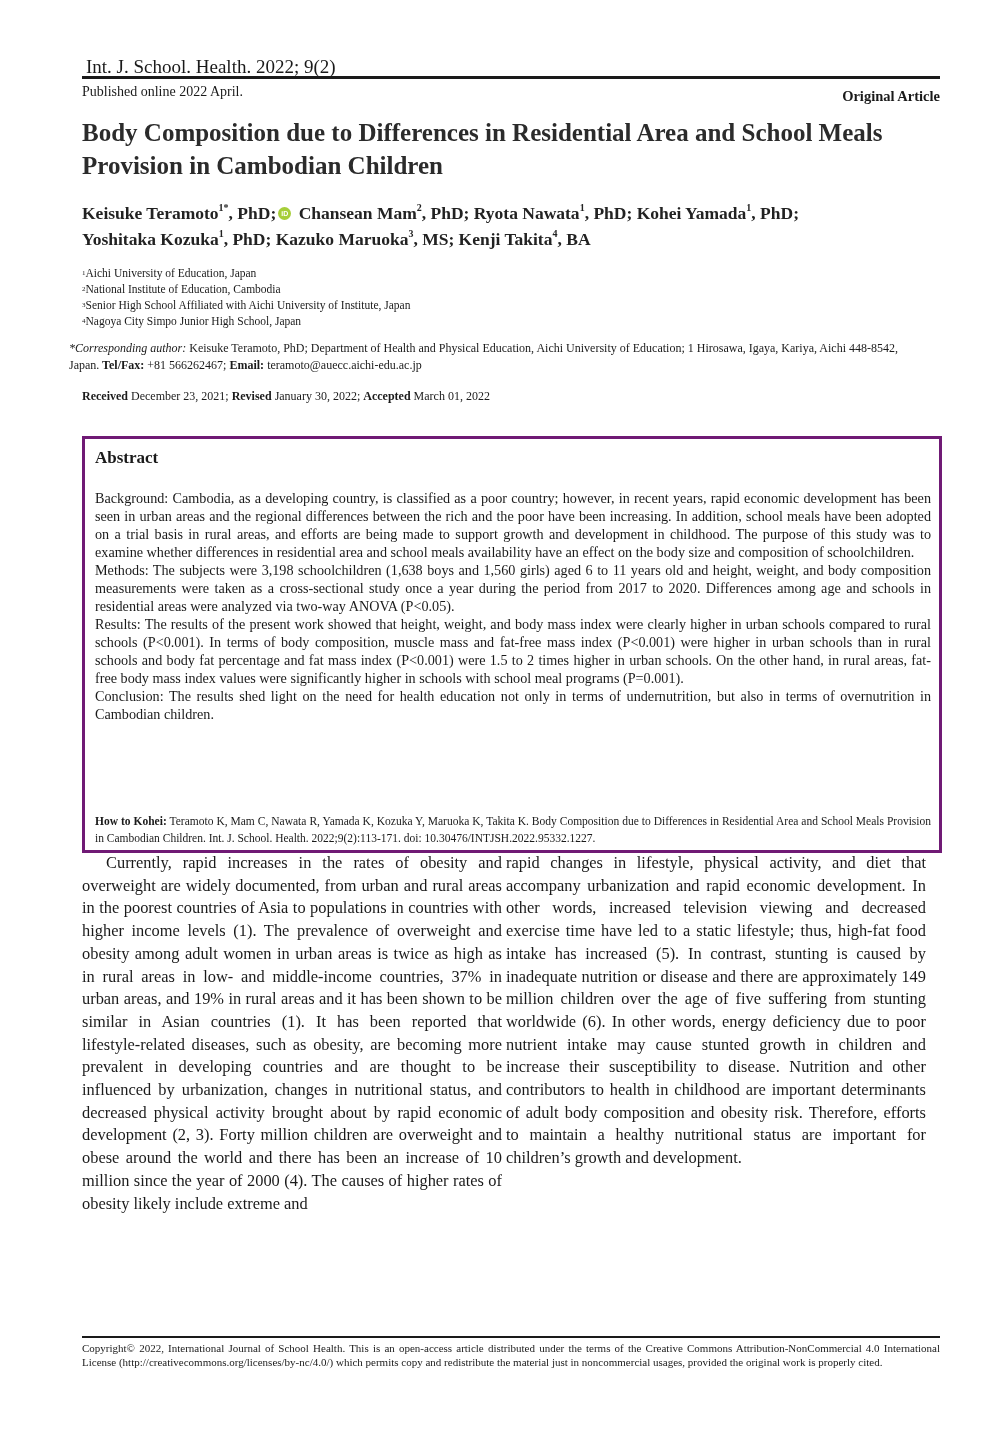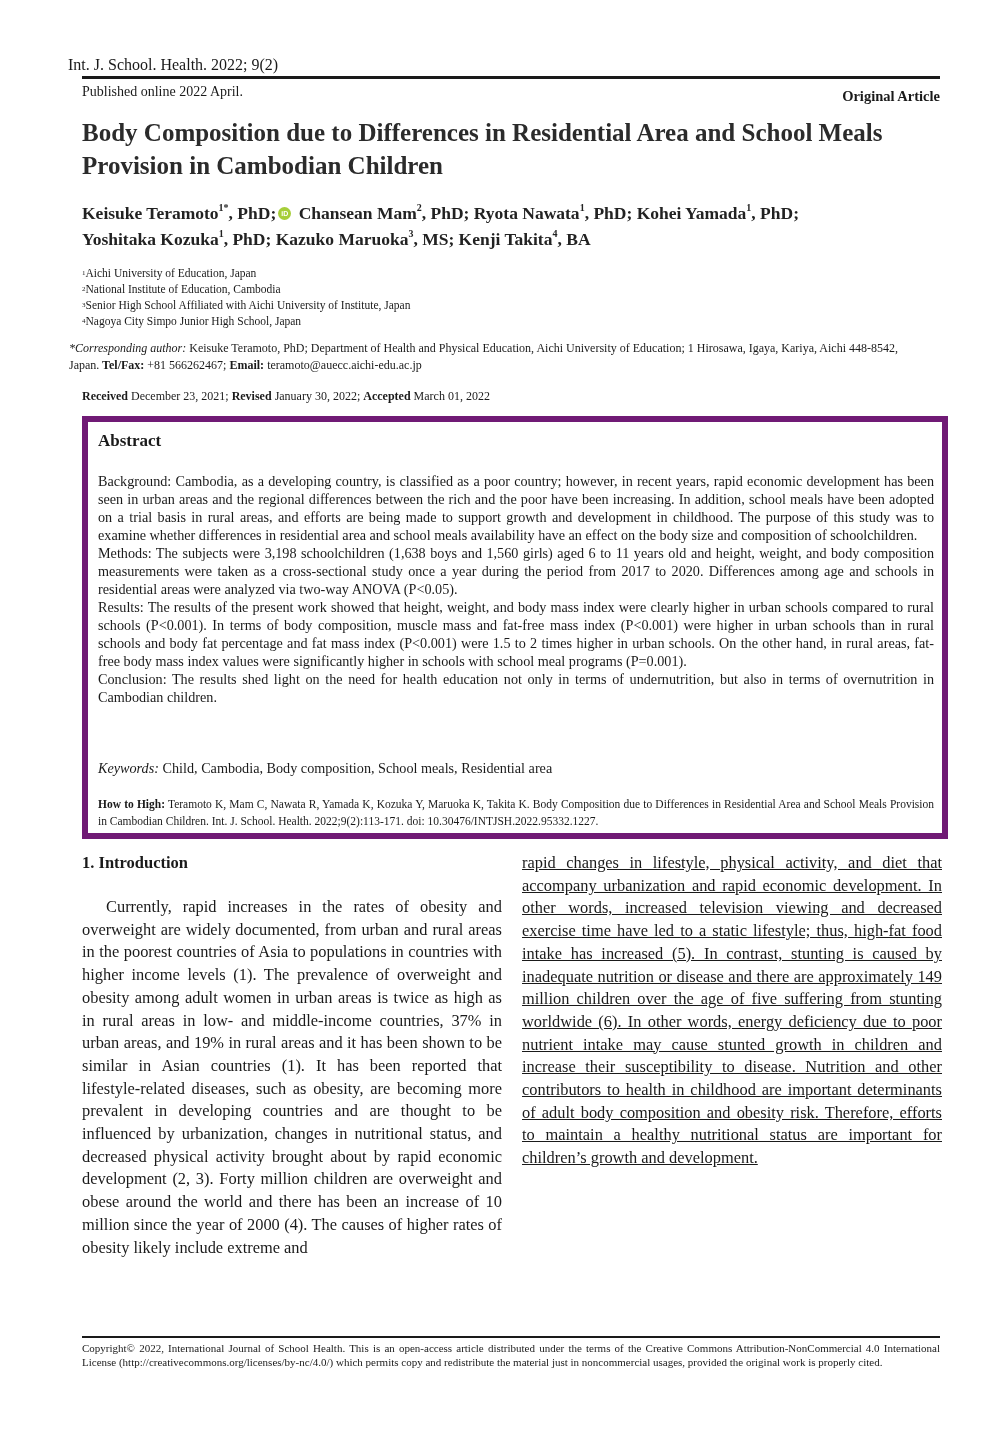--- a/index.html
+++ b/index.html
@@ -2,21 +2,21 @@
 <html><head>
 <meta charset="utf-8">
 <style>
   html, body { margin: 0; padding: 0; background: #ffffff; }
   body {
     width: 1002px; height: 1446px; position: relative; overflow: hidden;
     color: #1a1a1a;
     font-family: "Liberation Serif", "DejaVu Serif", serif;
   }
   .abs { position: absolute; }
-  .journal-ref { left: 68px; top: 56px; font-size: 16px; }
+  .journal-ref { left: 86px; top: 56px; font-size: 19px; }
   .top-rule { left: 82px; top: 76px; width: 858px; height: 3px; background: #1a1a1a; }
   .published { left: 82px; top: 84px; font-size: 14px; }
   .article-type { right: 62px; top: 88px; font-size: 14.5px; font-weight: bold; text-align: center; }
   .title {
     left: 82px; top: 116px; width: 860px; margin: 0;
     font-size: 25px; line-height: 33px; font-weight: bold; color: #2b2b2b;
   }
   .authors {
     left: 82px; top: 200px; width: 860px;
     font-size: 17.5px; line-height: 26px; font-weight: bold; color: #222;
@@ -30,40 +30,40 @@
   }
   .affiliations { left: 82px; top: 265px; font-size: 11.5px; line-height: 16px; }
   .affiliations sup { font-size: 7px; vertical-align: top; }
   .corresponding { left: 69px; top: 340px; width: 860px; font-size: 12px; line-height: 17px; }
   .corresponding .lbl { font-style: italic; }
   .corresponding b { font-weight: bold; }
   .dates { left: 82px; top: 389px; font-size: 12px; }
   .dates b { font-weight: bold; }
 
   .abstract-box {
-    left: 82px; top: 416px; width: 854px; height: 411px;
-    border: 6px solid #701a75;
+    left: 82px; top: 436px; width: 854px; height: 411px;
+    border: 3px solid #701a75;
   }
   .abstract-heading { position: absolute; left: 10px; top: 9px; font-size: 17px; font-weight: bold; margin: 0; }
   .abstract-body {
     position: absolute; left: 10px; top: 50px; width: 836px;
     font-size: 14.2px; line-height: 18px; text-align: justify;
   }
   .abstract-body p { margin: 0; }
   .abstract-body b { font-weight: normal; }
   .keywords { position: absolute; left: 10px; top: 338px; font-size: 14.2px; }
   .keywords i { font-style: italic; }
   .how-to-cite { position: absolute; left: 10px; top: 374px; width: 836px; font-size: 11.5px; line-height: 17px; text-align: justify; }
   .how-to-cite b { font-weight: bold; }
 
   .col { width: 420px; font-size: 16.4px; line-height: 22.7px; text-align: justify; }
   .col p { margin: 0; }
   .col .indent { text-indent: 24px; }
   .col-left { left: 82px; top: 852px; }
-  .col-right { left: 522px; top: 852px; text-decoration: underline; }
+  .col-right { left: 506px; top: 852px; }
   .section-heading { font-size: 16.5px; font-weight: bold; margin: 0 0 22px 0; line-height: 22px; }
   .para-gap { height: 22.7px; }
 
   .bottom-rule { left: 82px; top: 1336px; width: 858px; height: 2px; background: #1a1a1a; }
   .copyright { left: 82px; top: 1341px; width: 858px; font-size: 11px; line-height: 14px; text-align: justify; }
 </style>
 </head>
 <body>
 
 <div class="abs journal-ref">Int. J. School. Health. 2022; 9(2)</div>
@@ -94,26 +94,24 @@
 </div>
 
 <div class="abs abstract-box">
   <h2 class="abstract-heading">Abstract</h2>
   <div class="abstract-body">
     <p><b>Background</b><span>: Cambodia, as a developing country, is classified as a poor country; however, in recent years, rapid economic development has been seen in urban areas and the regional differences between the rich and the poor have been increasing. In addition, school meals have been adopted on a trial basis in rural areas, and efforts are being made to support growth and development in childhood. The purpose of this study was to examine whether differences in residential area and school meals availability have an effect on the body size and composition of schoolchildren.</span></p>
     <p><b>Methods:</b><span> The subjects were 3,198 schoolchildren (1,638 boys and 1,560 girls) aged 6 to 11 years old and height, weight, and body composition measurements were taken as a cross-sectional study once a year during the period from 2017 to 2020. Differences among age and schools in residential areas were analyzed via two-way ANOVA (P&lt;0.05).</span></p>
     <p><b>Results:</b><span> The results of the present work showed that height, weight, and body mass index were clearly higher in urban schools compared to rural schools (P&lt;0.001). In terms of body composition, muscle mass and fat-free mass index (P&lt;0.001) were higher in urban schools than in rural schools and body fat percentage and fat mass index (P&lt;0.001) were 1.5 to 2 times higher in urban schools. On the other hand, in rural areas, fat-free body mass index values were significantly higher in schools with school meal programs (P=0.001).</span></p>
     <p><b>Conclusion:</b><span> The results shed light on the need for health education not only in terms of undernutrition, but also in terms of overnutrition in Cambodian children.</span></p>
   </div>
-  <div class="keywords"><i>Keywords:</i><span> Child, Cambodia, Body composition, School meals, Residential area</span></div>
-  <div class="how-to-cite"><b>How to High:</b><span> Teramoto K, Mam C, Nawata R, Yamada K, Kozuka Y, Maruoka K, Takita K. Body Composition due to Differences in Residential Area and School Meals Provision in Cambodian Children. Int. J. School. Health. 2022;9(2):113-171. doi: 10.30476/INTJSH.2022.95332.1227.</span></div>
+  <div class="how-to-cite"><b>How to Kohei:</b><span> Teramoto K, Mam C, Nawata R, Yamada K, Kozuka Y, Maruoka K, Takita K. Body Composition due to Differences in Residential Area and School Meals Provision in Cambodian Children. Int. J. School. Health. 2022;9(2):113-171. doi: 10.30476/INTJSH.2022.95332.1227.</span></div>
 </div>
 
 <div class="abs col col-left">
-  <h3 class="section-heading">1. Introduction</h3>
   <p class="indent">Currently, rapid increases in the rates of obesity and overweight are widely documented, from urban and rural areas in the poorest countries of Asia to populations in countries with higher income levels (1). The prevalence of overweight and obesity among adult women in urban areas is twice as high as in rural areas in low- and middle-income countries, 37% in urban areas, and 19% in rural areas and it has been shown to be similar in Asian countries (1). It has been reported that lifestyle-related diseases, such as obesity, are becoming more prevalent in developing countries and are thought to be influenced by urbanization, changes in nutritional status, and decreased physical activity brought about by rapid economic development (2, 3). Forty million children are overweight and obese around the world and there has been an increase of 10 million since the year of 2000 (4). The causes of higher rates of obesity likely include extreme and</p>
 </div>
 
 <div class="abs col col-right">
   <p>rapid changes in lifestyle, physical activity, and diet that accompany urbanization and rapid economic development. In other words, increased television viewing and decreased exercise time have led to a static lifestyle; thus, high-fat food intake has increased (5). In contrast, stunting is caused by inadequate nutrition or disease and there are approximately 149 million children over the age of five suffering from stunting worldwide (6). In other words, energy deficiency due to poor nutrient intake may cause stunted growth in children and increase their susceptibility to disease. Nutrition and other contributors to health in childhood are important determinants of adult body composition and obesity risk. Therefore, efforts to maintain a healthy nutritional status are important for children’s growth and development.</p>
   <div class="para-gap"></div>
 </div>
 
 <div class="abs bottom-rule"></div>
 <div class="abs copyright">Copyright© 2022, International Journal of School Health. This is an open-access article distributed under the terms of the Creative Commons Attribution-NonCommercial 4.0 International License (http://creativecommons.org/licenses/by-nc/4.0/) which permits copy and redistribute the material just in noncommercial usages, provided the original work is properly cited.</div>

